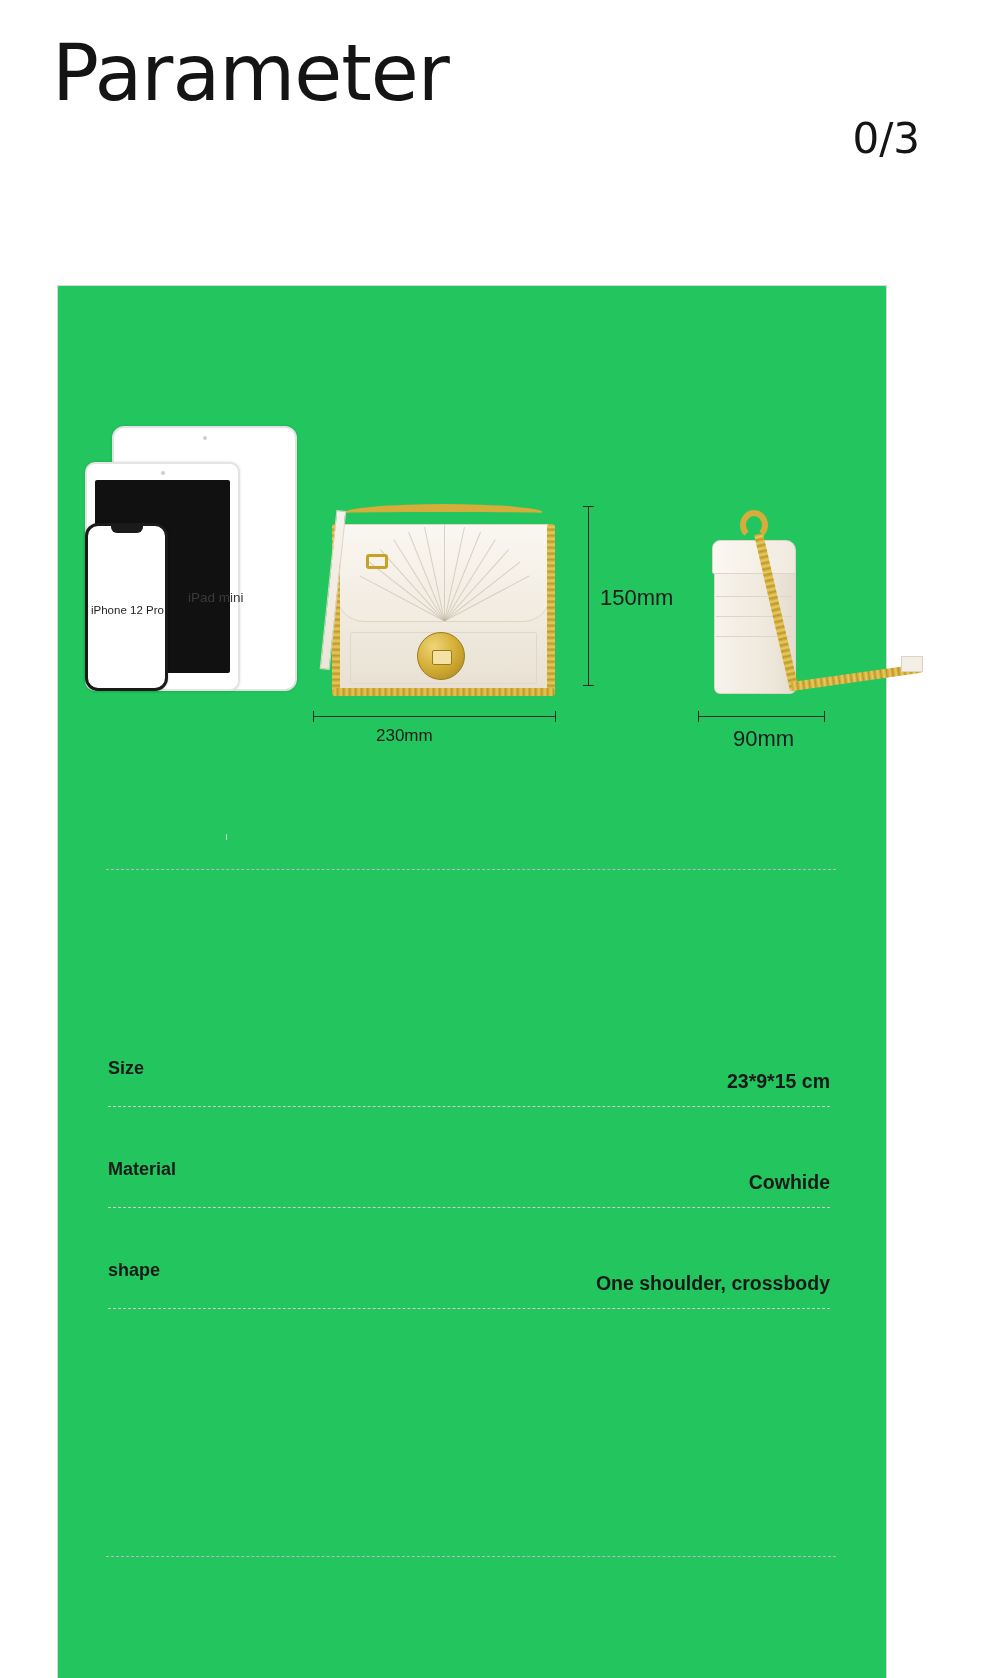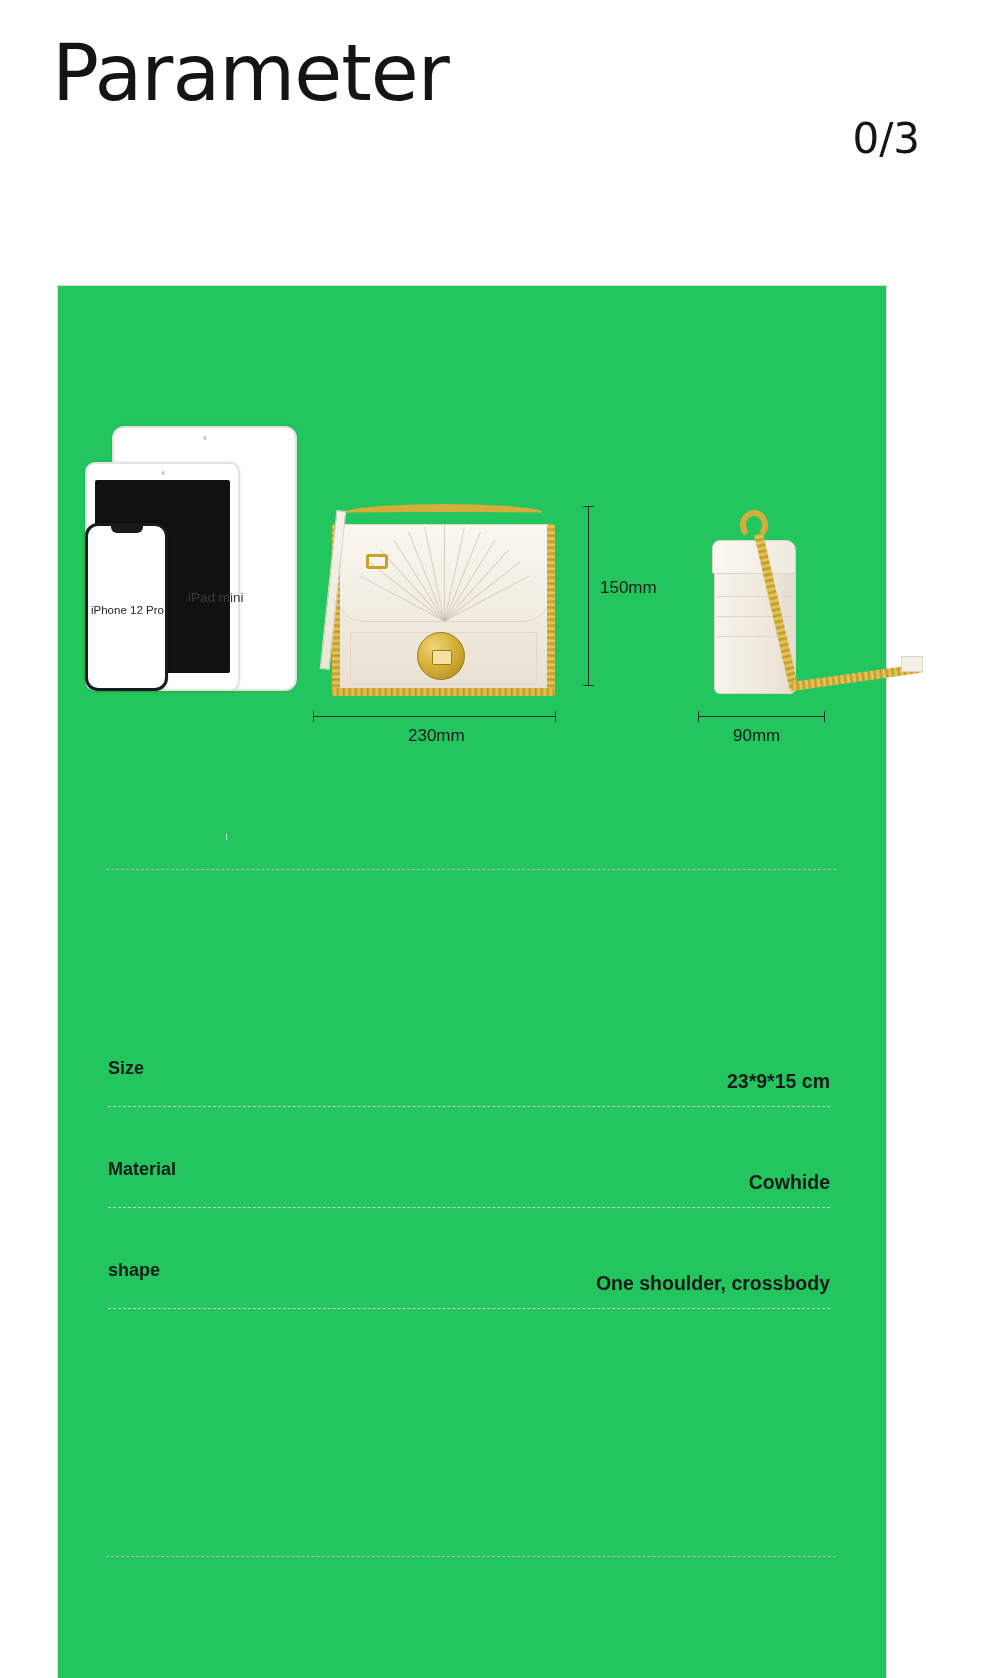--- a/index.html
+++ b/index.html
@@ -326,22 +326,22 @@
     left: -5px;
     width: 11px;
     height: 1px;
     background: #2b2b2b;
   }
   .dim-v::before { top: 0; }
   .dim-v::after { bottom: 0; }
   .dim-v-label {
     position: absolute;
     left: 542px;
-    top: 292px;
-    font-size: 17px;
+    top: 299px;
+    font-size: 22px;
     color: #1d1d1d;
   }
   .dim-h1 {
     position: absolute;
     left: 255px;
     top: 430px;
     width: 243px;
     height: 1px;
     background: #2b2b2b;
   }
@@ -354,21 +354,20 @@
     background: #2b2b2b;
   }
   .dim-h1::before { left: 0; }
   .dim-h1::after { right: 0; }
   .dim-h1-label {
     position: absolute;
     left: 318px;
     top: 440px;
     font-size: 17px;
     color: #1d1d1d;
-    margin-left: 32px;
   }
   .dim-h2 {
     position: absolute;
     left: 640px;
     top: 430px;
     width: 127px;
     height: 1px;
     background: #2b2b2b;
   }
   .dim-h2::before, .dim-h2::after {
@@ -378,21 +377,21 @@
     width: 1px;
     height: 11px;
     background: #2b2b2b;
   }
   .dim-h2::before { left: 0; }
   .dim-h2::after { right: 0; }
   .dim-h2-label {
     position: absolute;
     left: 675px;
     top: 440px;
-    font-size: 17px;
+    font-size: 22px;
     color: #1d1d1d;
   }
 
   
   .dashed-divider {
     position: absolute;
     left: 48px;
     width: 730px;
     height: 0;
     border-top: 1px dashed #b9b9b9;

